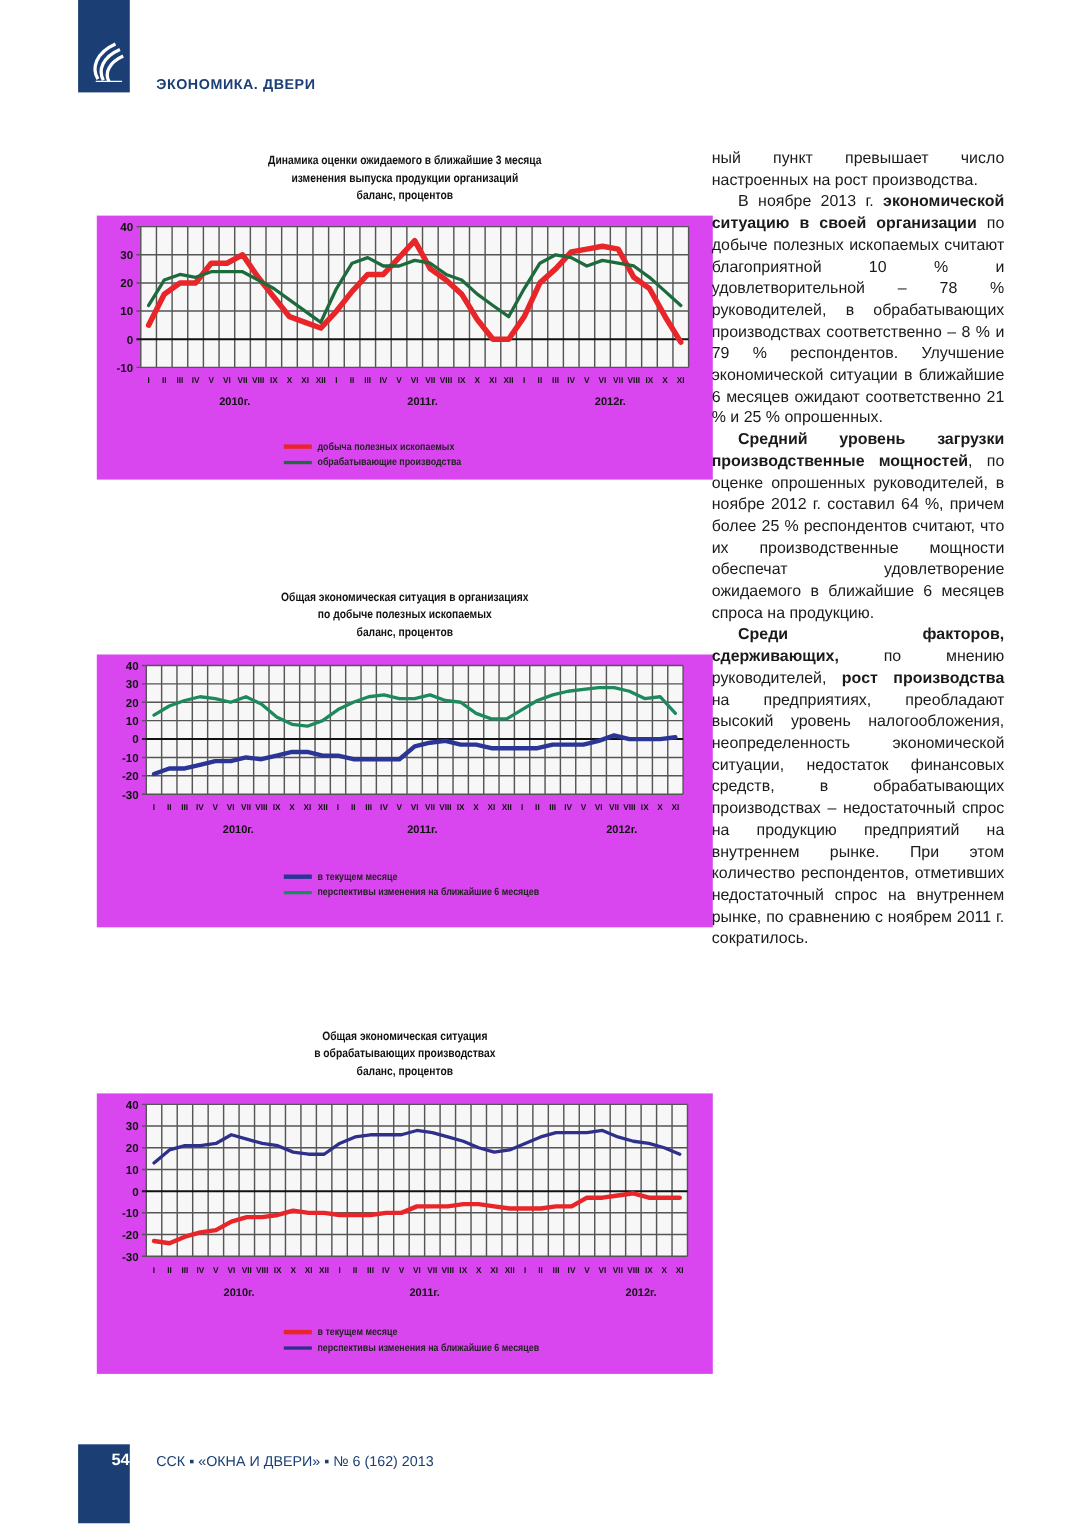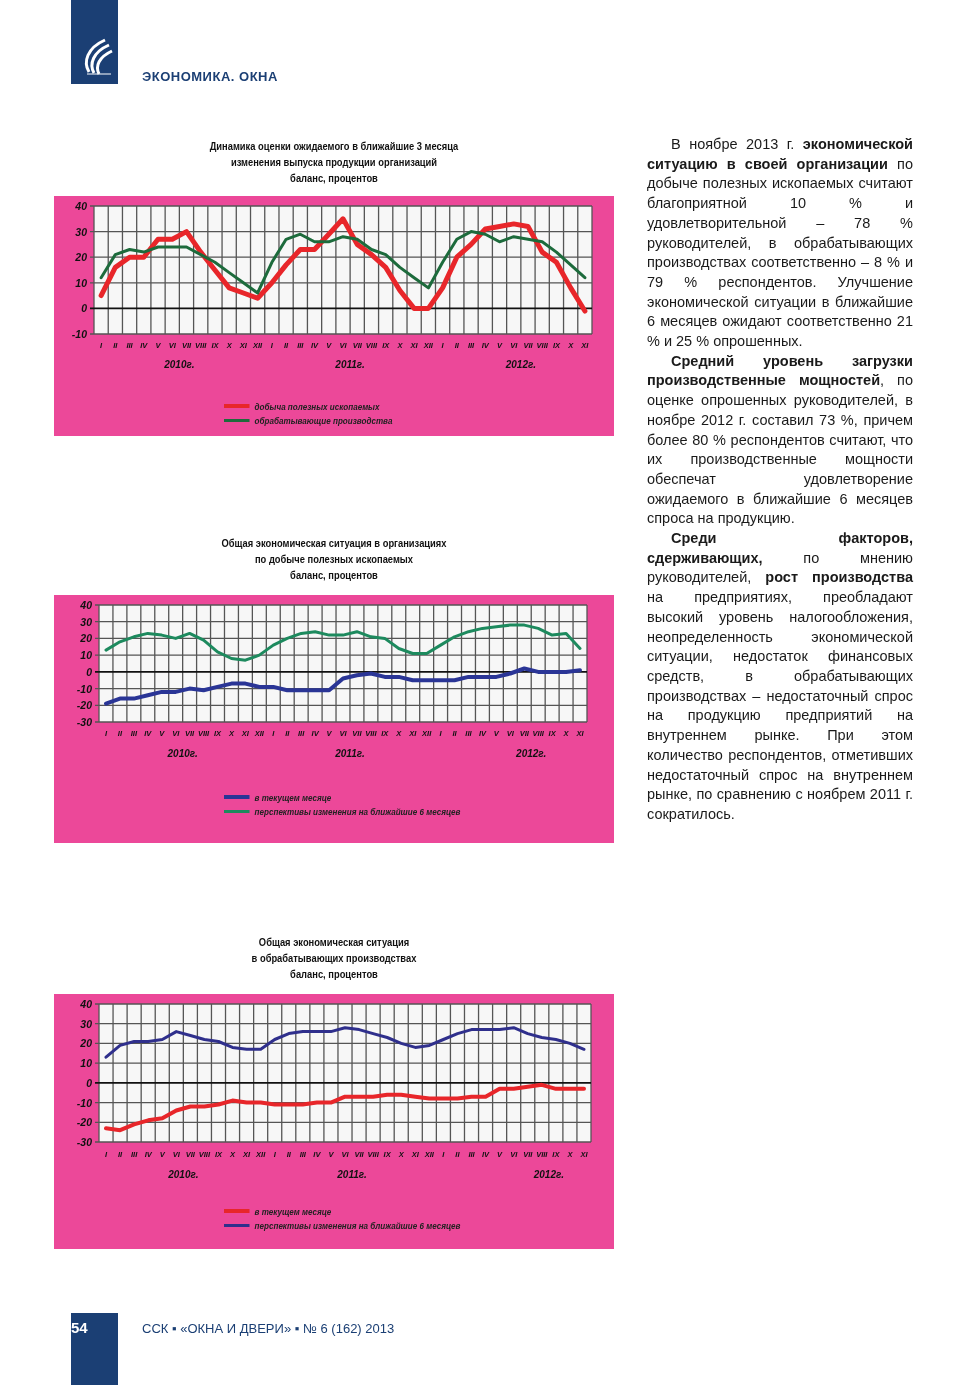--- a/index.html
+++ b/index.html
@@ -1,46 +1,46 @@
 <!DOCTYPE html>
 <html><head>
 <meta charset="utf-8">
 <style>
   html, body { margin:0; padding:0; }
   body { width:980px; height:1385px; background:#ffffff; position:relative; overflow:hidden; font-family:"Liberation Sans", sans-serif; color:#1a1a1a; }
   .top-bar { position:absolute; left:71px; top:0; width:47px; height:84px; background:#1b3f74; }
   .logo { position:absolute; left:8px; top:36px; width:34px; height:40px; }
   .section-title { position:absolute; left:142px; top:69px; font-size:13px; font-weight:bold; letter-spacing:0.5px; color:#1b3f74; }
   .bottom-bar { position:absolute; left:71px; top:1313px; width:47px; height:72px; background:#1b3f74; }
-  .page-num { position:absolute; left:0; top:6px; width:47px; text-align:left; color:#fff; font-weight:bold; font-size:15px; }
+  .page-num { position:absolute; left:0; top:6px; width:47px; text-align:right; color:#fff; font-weight:bold; font-size:15px; }
   .footer-text { position:absolute; left:142px; top:1321px; font-size:13px; color:#1b3f74; }
-  .chart-block { position:absolute; left:54px; width:560px; }
+  .chart-block { position:absolute; left:88px; width:560px; }
   .chart-title { text-align:center; font-family:"Liberation Sans", sans-serif; font-weight:bold; font-size:11px; line-height:16px; color:#111; transform:scaleX(0.85); }
-  .chart-bg { position:relative; background:#ec4899; margin-top:10px;font-style:italic; }
+  .chart-bg { position:relative; background:#d946ef; margin-top:10px; }
   .chart-bg svg { display:block; }
   .legend { position:absolute; left:170px; font-size:9.5px; font-weight:bold; color:#222; transform:scaleX(0.85); transform-origin:left; }
   .legend-row { display:flex; align-items:center; height:14px; }
   .legend-swatch { width:30px; height:4px; margin-right:6px; }
   .col-text { position:absolute; left:647px; top:135px; width:266px; font-size:14.5px; line-height:19.7px; color:#1a1a1a; text-align:justify; }
   .col-text p { margin:0; }
   .col-text .ind { text-indent:24px; }
   .col-text b { font-weight:bold; }
 </style>
 </head>
 <body>
 
 <div class="top-bar">
   <svg class="logo" viewBox="0 0 34 40">
     <path d="M10 36 C4 26 8 12 26 4" stroke="#fff" stroke-width="3" fill="none"></path>
     <path d="M15 37 C10 28 14 16 30 9" stroke="#fff" stroke-width="3" fill="none"></path>
     <path d="M20 38 C16 30 20 21 33 15" stroke="#fff" stroke-width="3" fill="none"></path>
     <path d="M8 38 L32 38" stroke="#fff" stroke-width="1"></path>
   </svg>
 </div>
-<div class="section-title">ЭКОНОМИКА. ОКНА</div>
+<div class="section-title">ЭКОНОМИКА. ДВЕРИ</div>
 
 <div class="chart-block" style="top:138px;">
   <div class="chart-title">
     <div>Динамика оценки ожидаемого в ближайшие 3 месяца</div>
     <div>изменения выпуска продукции организаций</div>
     <div>баланс, процентов</div>
   </div>
   <div class="chart-bg" style="height:240px;">
     <svg id="chart0" width="560" height="240">
         <rect x="40" y="10" width="498" height="128" fill="#f7f7f7"></rect>
@@ -580,21 +580,22 @@
         </div>
       <div class="legend-row">
           <span class="legend-swatch" style="background:#2f2f8c;height:3px"></span>
           <span>перспективы изменения на ближайшие 6 месяцев</span>
         </div>
     </div>
   </div>
 </div>
 
 <div class="col-text" id="article">
+    <p class=""><span>ный пункт превышает число настроенных на рост производства.</span></p>
     <p class="ind"><span>В ноябре 2013 г. </span><b>экономической ситуацию в своей организации</b><span> по добыче полезных ископаемых считают благоприятной 10 % и удовлетворительной – 78 % руководителей, в обрабатывающих производствах соответственно – 8 % и 79 % респондентов. Улучшение экономической ситуации в ближайшие 6 месяцев ожидают соответственно 21 % и 25 % опрошенных.</span></p>
-    <p class="ind"><b>Средний уровень загрузки производственные мощностей</b><span>, по оценке опрошенных руководителей, в ноябре 2012 г. составил 73 %, причем более 80 % респондентов считают, что их производственные мощности обеспечат удовлетворение ожидаемого в ближайшие 6 месяцев спроса на продукцию.</span></p>
+    <p class="ind"><b>Средний уровень загрузки производственные мощностей</b><span>, по оценке опрошенных руководителей, в ноябре 2012 г. составил 64 %, причем более 25 % респондентов считают, что их производственные мощности обеспечат удовлетворение ожидаемого в ближайшие 6 месяцев спроса на продукцию.</span></p>
     <p class="ind"><b>Среди факторов, сдерживающих,</b><span> по мнению руководителей, </span><b>рост производства</b><span> на предприятиях, преобладают высокий уровень налогообложения, неопределенность экономической ситуации, недостаток финансовых средств, в обрабатывающих производствах – недостаточный спрос на продукцию предприятий на внутреннем рынке. При этом количество респондентов, отметивших недостаточный спрос на внутреннем рынке, по сравнению с ноябрем 2011 г. сократилось.</span></p>
   </div>
 
 <div class="bottom-bar">
   <div class="page-num">54</div>
 </div>
 <div class="footer-text">ССК ▪ «ОКНА И ДВЕРИ» ▪ № 6 (162) 2013</div>
 
 </body></html>

